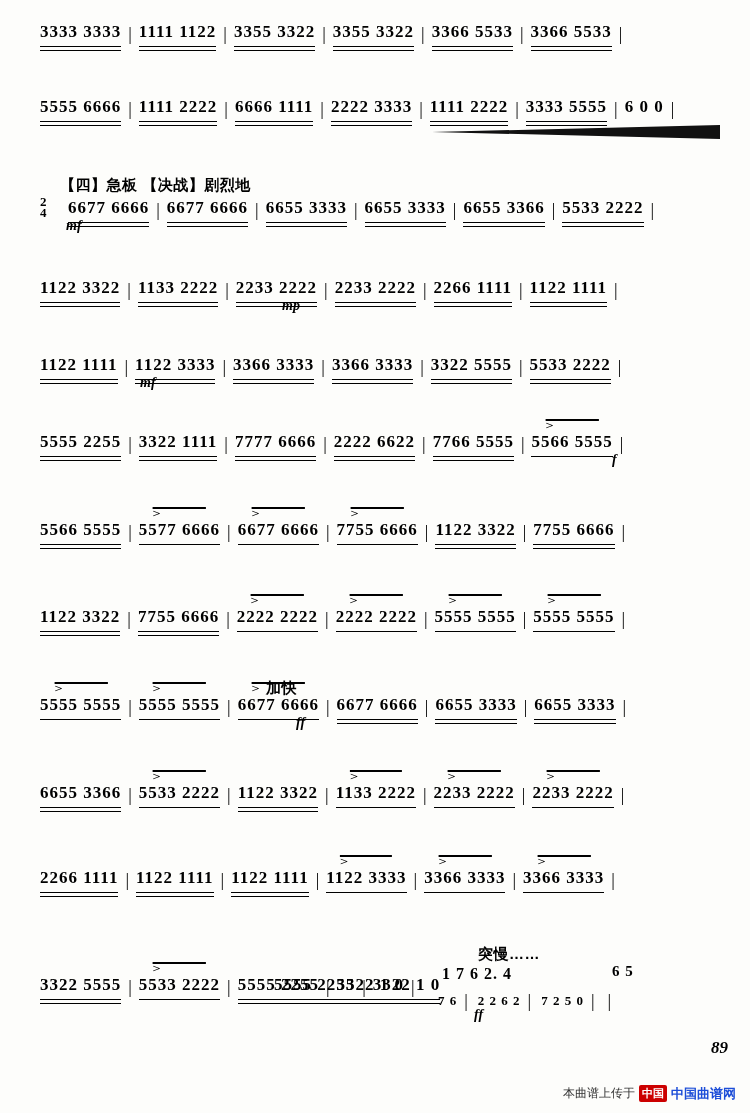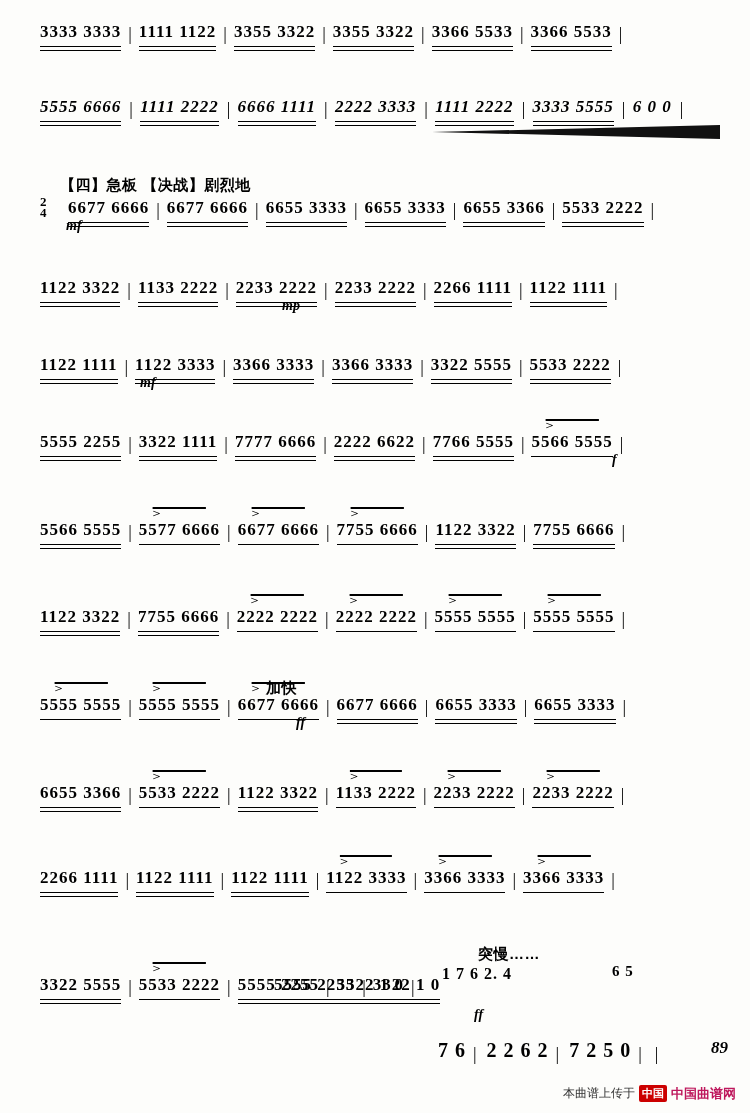--- a/index.html
+++ b/index.html
@@ -106,21 +106,21 @@
   .footer .logo{
     display:inline-block;
     background:#c00;
     color:#fff;
     font-weight:bold;
     font-size:11px;
     padding:1px 3px;
     border-radius:2px;
     font-family:Liberation Serif, serif;
   }
-  .footer .sitename{color:#be185d;font-weight:bold;font-size:13px;}
+  .footer .sitename{color:#1d4ed8;font-weight:bold;font-size:13px;}
 </style>
 </head>
 <body>
 
 <div class="page">
 
   <div class="line" style="left:38px; top:22px;">
     <span class="grp beam2"><span class="nums">3333 3333</span></span>
     <span class="bar"></span>
     <span class="grp beam2"><span class="nums">1111 1122</span></span>
@@ -128,21 +128,21 @@
     <span class="grp beam2"><span class="nums">3355 3322</span></span>
     <span class="bar"></span>
     <span class="grp beam2"><span class="nums">3355 3322</span></span>
     <span class="bar"></span>
     <span class="grp beam2"><span class="nums">3366 5533</span></span>
     <span class="bar"></span>
     <span class="grp beam2"><span class="nums">3366 5533</span></span>
     <span class="bar"></span>
   </div>
 
-  <div class="line" style="left:38px; top:97px;font-style:italic;">
+  <div class="line" style="left:38px; top:97px;">
     <span class="grp beam2"><span class="nums">5555 6666</span></span>
     <span class="bar"></span>
     <span class="grp beam2"><span class="nums">1111 2222</span></span>
     <span class="bar"></span>
     <span class="grp beam2"><span class="nums">6666 1111</span></span>
     <span class="bar"></span>
     <span class="grp beam2"><span class="nums">2222 3333</span></span>
     <span class="bar"></span>
     <span class="grp beam2"><span class="nums">1111 2222</span></span>
     <span class="bar"></span>
@@ -320,21 +320,21 @@
 
   <div class="line" style="left:272px; top:975px; font-size:17px;">
     <span class="grp beam2"><span class="nums">5555 2255</span></span>
     <span class="bar"></span>
     <span class="grp beam2"><span class="nums">3322 1 0</span></span>
   </div>
 
   <div class="line" style="left:440px; top:965px; font-size:16px; letter-spacing:3px;">
     <span class="grp"><span class="nums">1 7 6 2. 4</span></span>
   </div>
-  <div class="line" style="left:436px; top:1039px; font-size:20px; letter-spacing:3px;">
+  <div class="line" style="left:436px; top:993px; font-size:13px; letter-spacing:3px;">
     <span class="grp"><span class="nums">7 6</span></span>
     <span class="bar"></span>
     <span class="grp"><span class="nums">2 2 6 2</span></span>
     <span class="bar"></span>
     <span class="grp"><span class="nums">7 2 5 0</span></span>
     <span class="bar"></span>
     <span class="bar"></span>
   </div>
   <div class="line" style="left:610px; top:963px; font-size:15px;">
     <span class="grp"><span class="nums">6 5</span></span>

